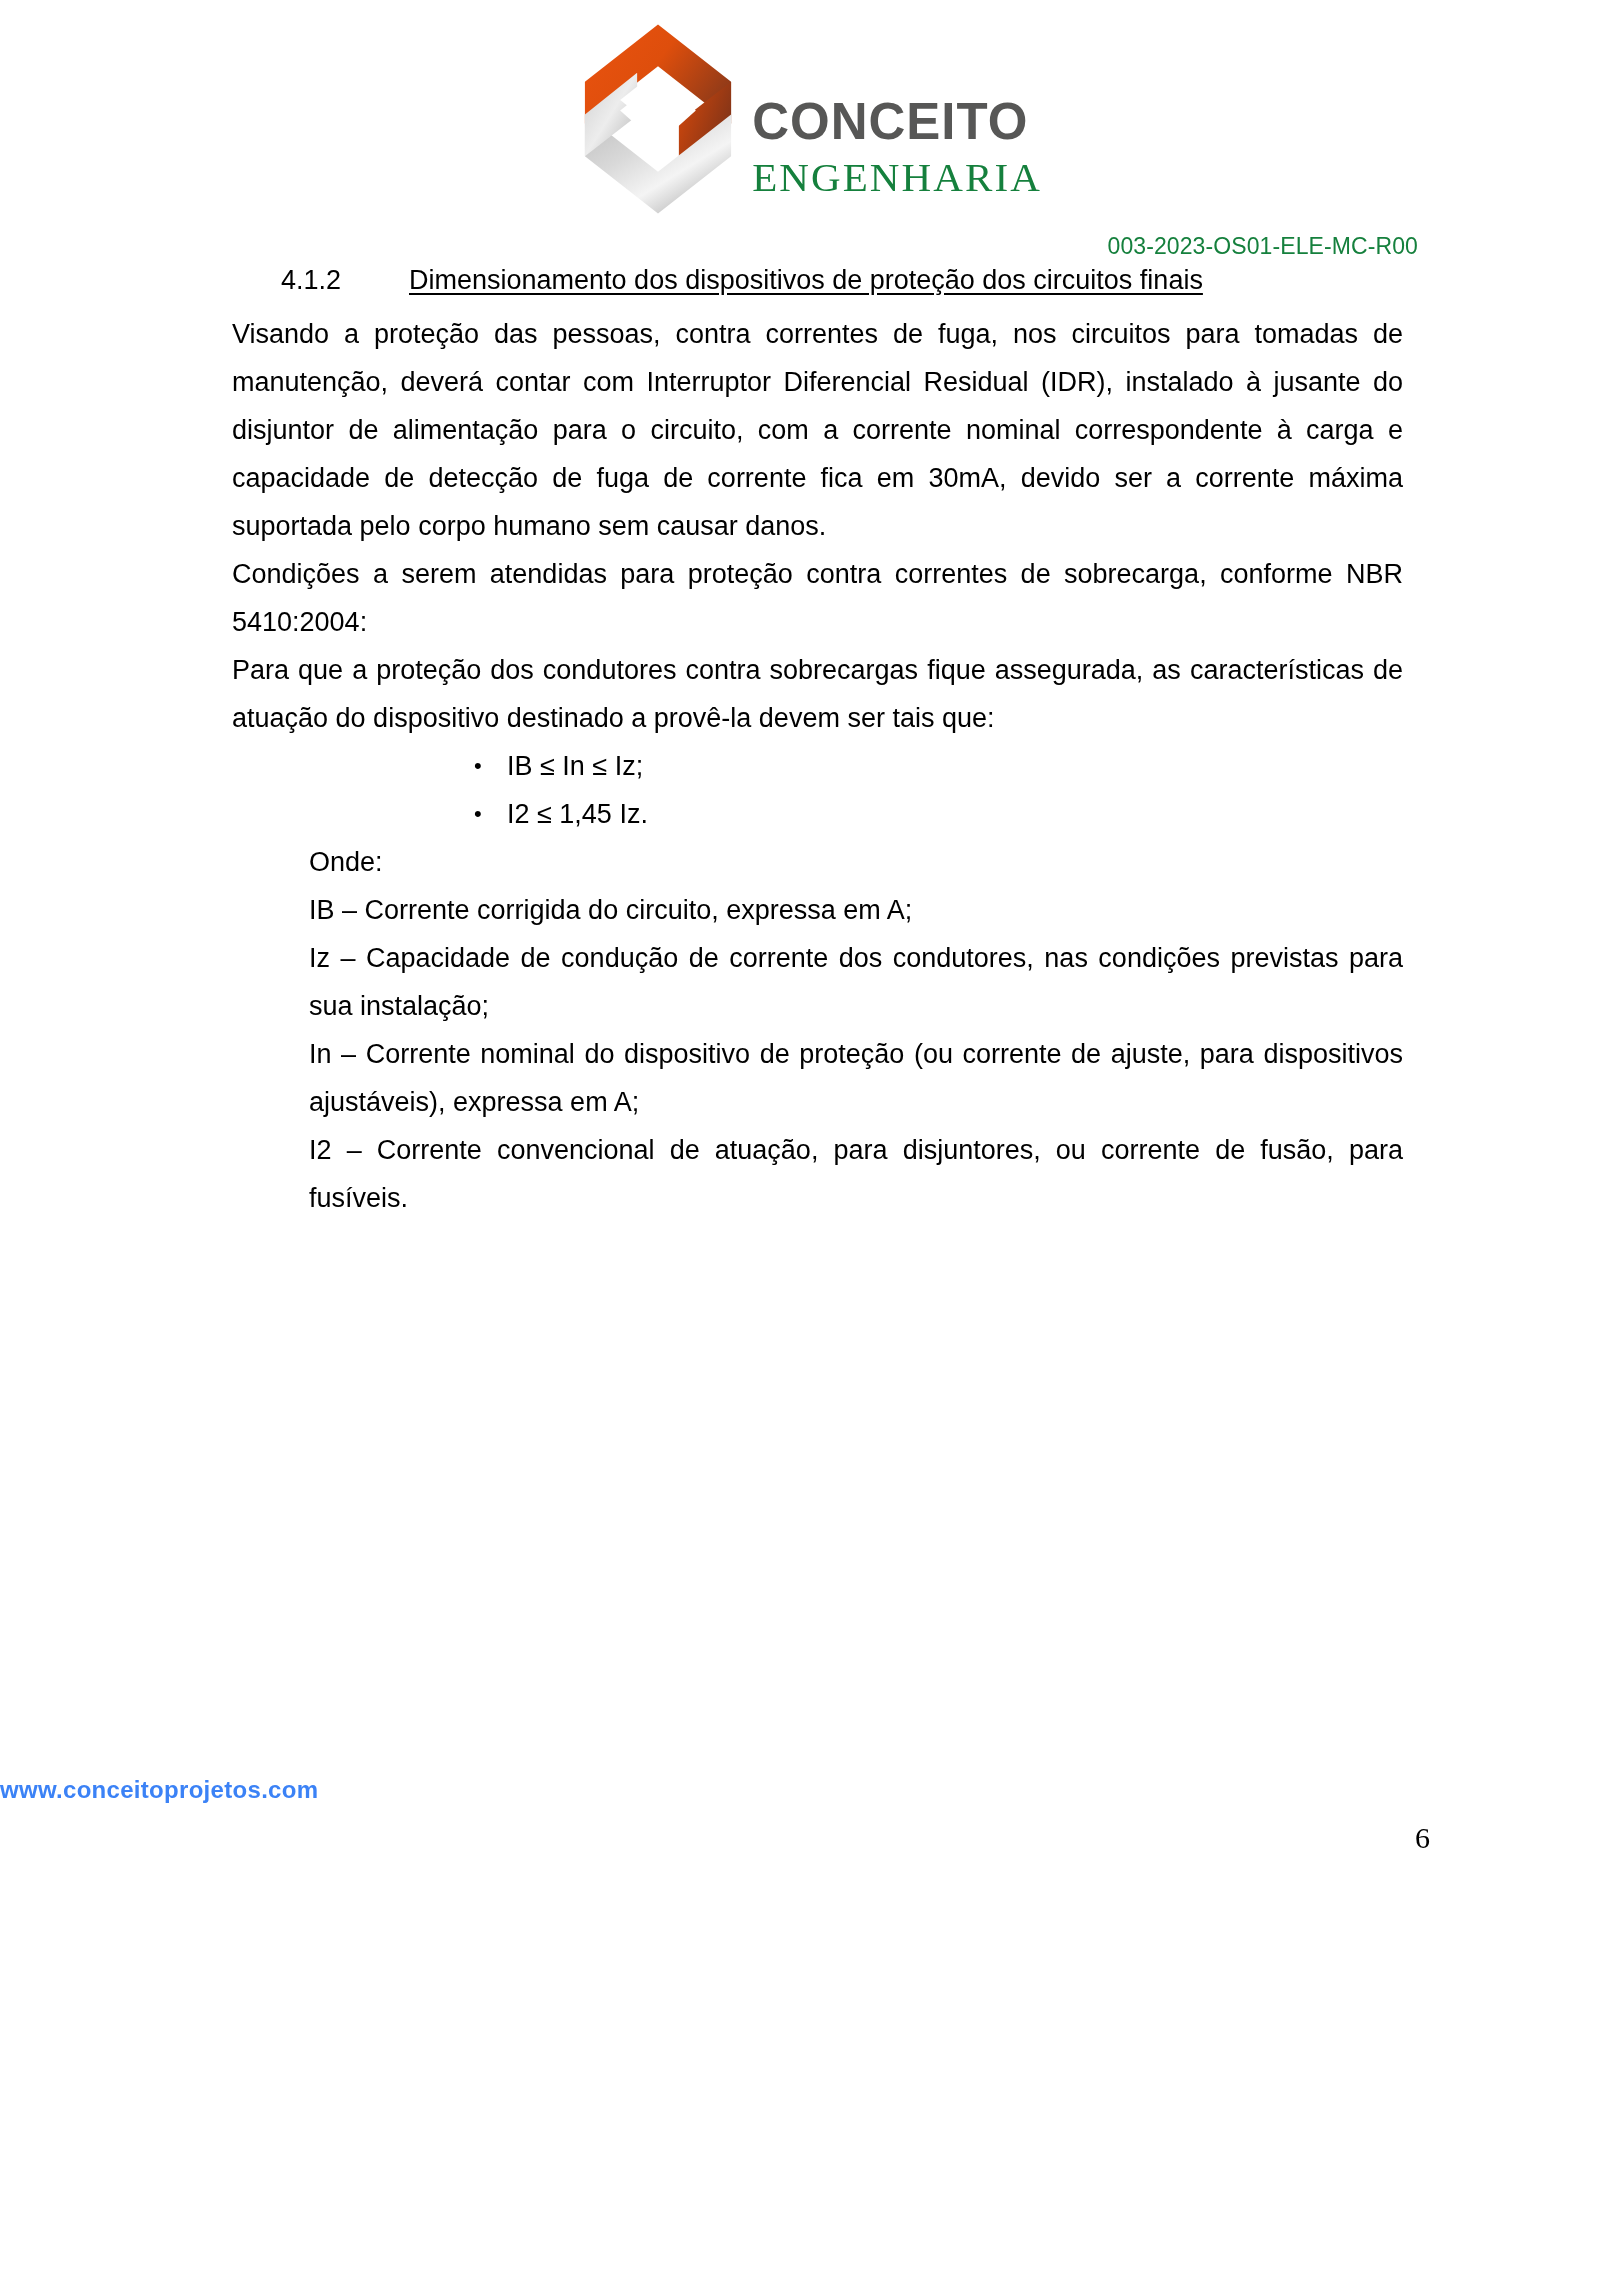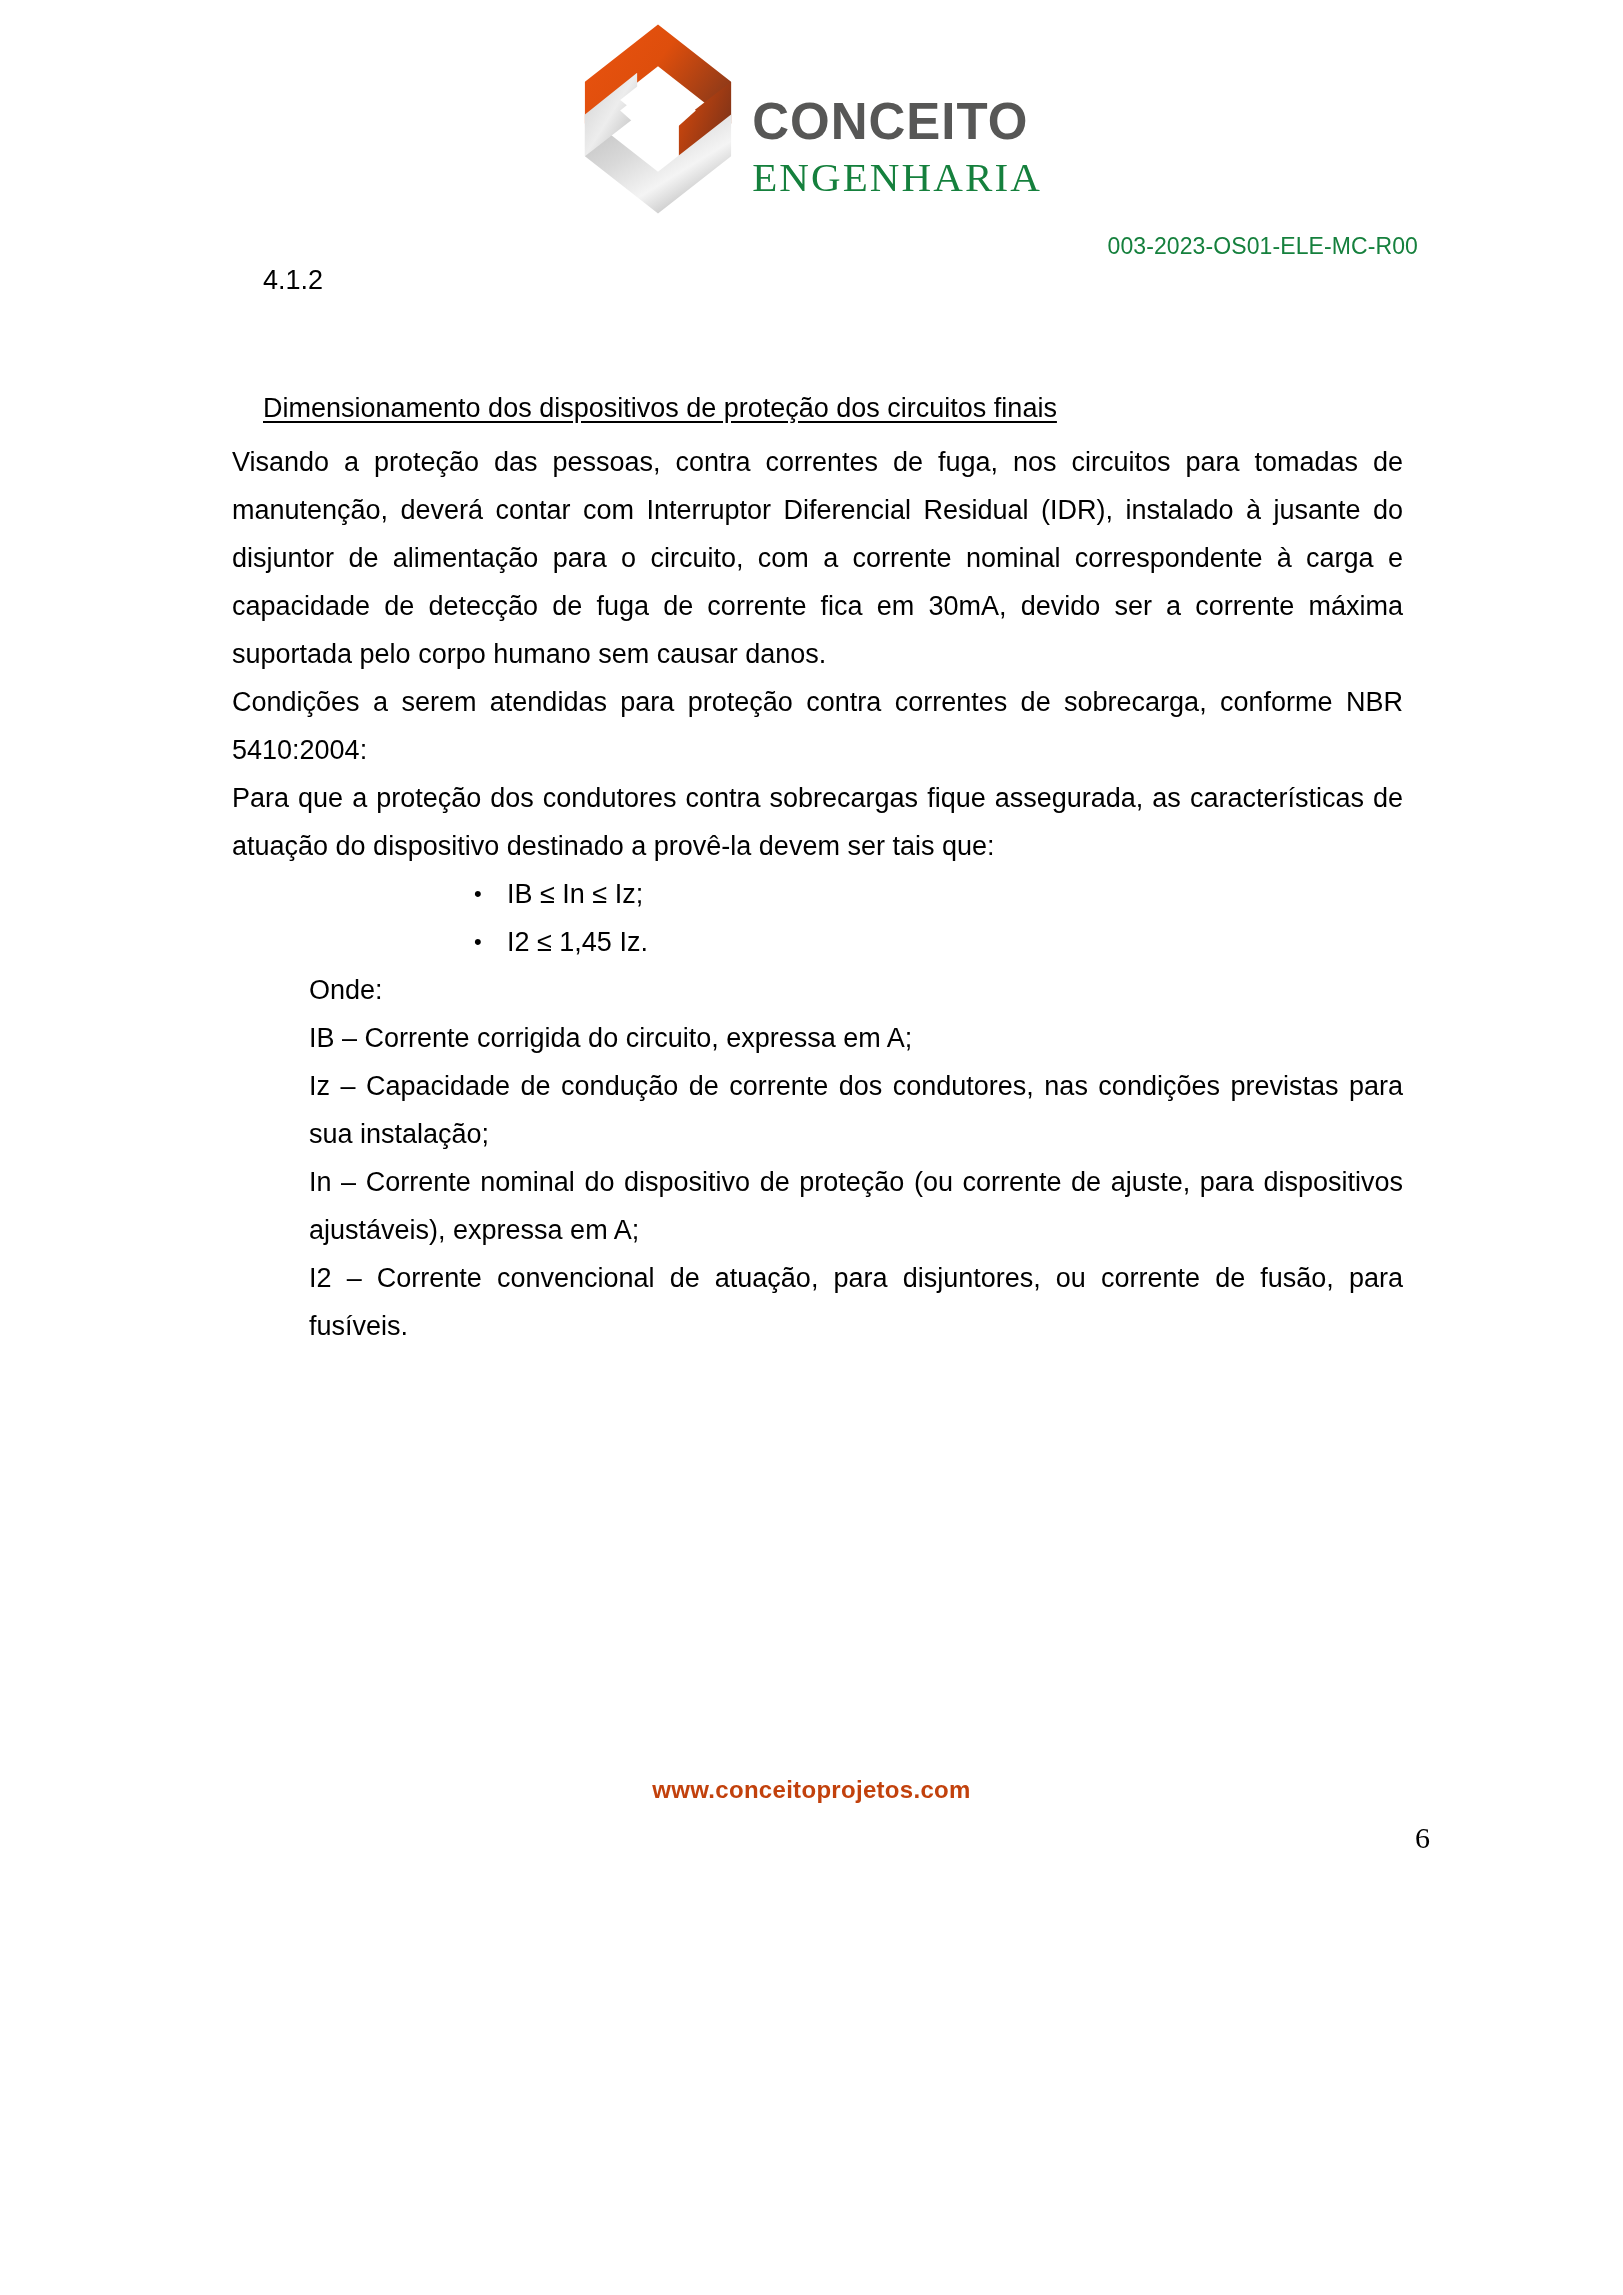--- a/index.html
+++ b/index.html
@@ -82,23 +82,22 @@
     position: absolute;
     top: 264px;
     left: 232px;
     width: 1171px;
   }
   .heading {
     display: flex;
     align-items: baseline;
     font-size: 27px;
     line-height: 1.25;
-    margin-left: 31px;
+    margin-left: 49px;
     margin-bottom: 11.8px;
-    flex-direction: column;
   }
   .heading-num {
     width: 128px;
     flex: 0 0 128px;
   }
   .heading-text {
     text-decoration: underline;
     text-underline-offset: 3.9px;
   }
 
@@ -141,25 +140,25 @@
     width: 1094px;
   }
   .defs p.noj { text-align: left; }
 
   
   .footer-url {
     position: absolute;
     bottom: 165px;
     left: 0;
     width: 1623px;
-    text-align: center;
+    text-align: left;
     font-family: "Liberation Sans", sans-serif;
     font-weight: bold;
     font-size: 24px;
-    color: #c2410c;
+    color: #3b82f6;
     letter-spacing: 0.3px;
   }
   .page-number {
     position: absolute;
     bottom: 114px;
     right: 193px;
     font-family: "Liberation Serif", serif;
     font-size: 30px;
     color: #000000;
   }

